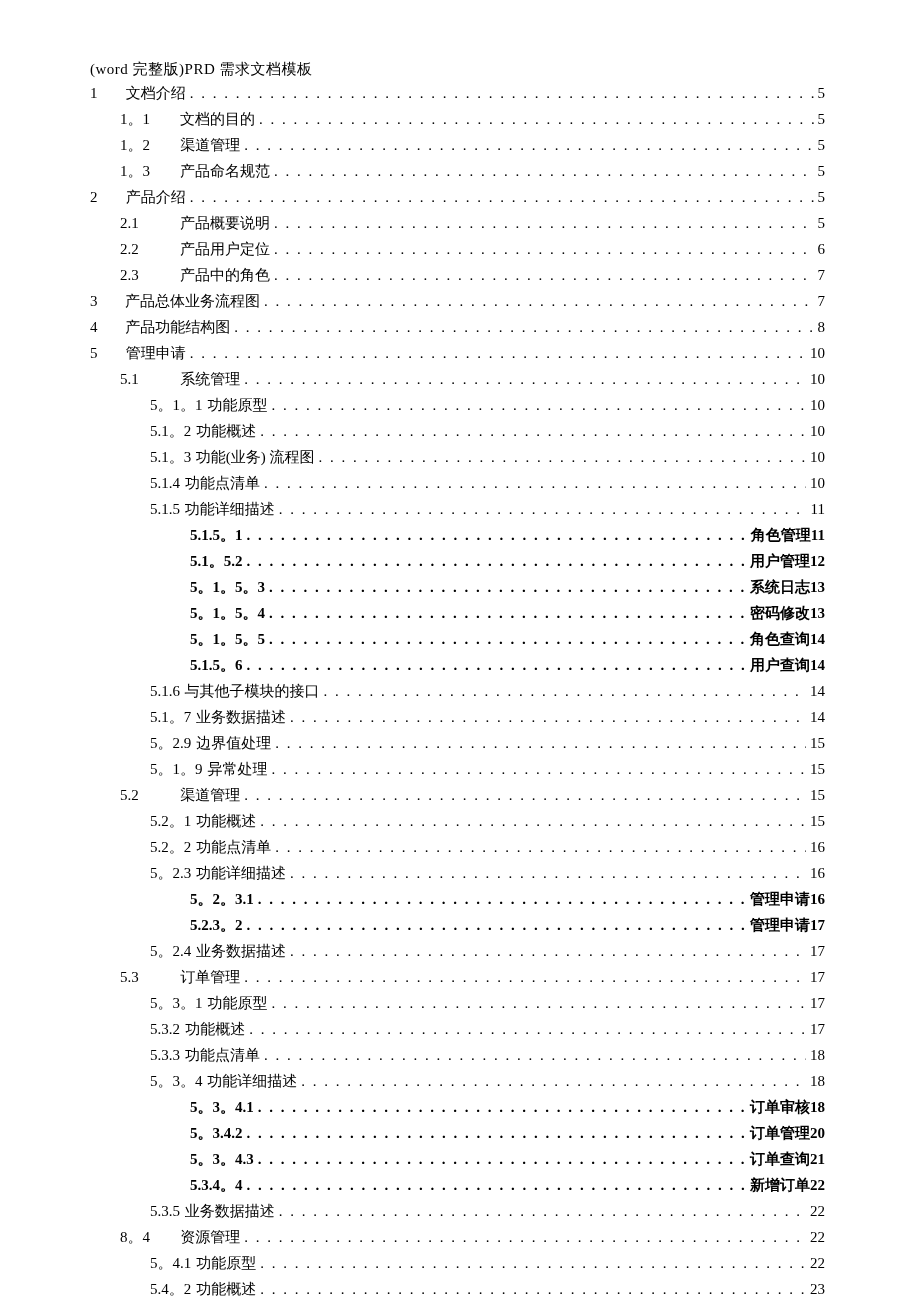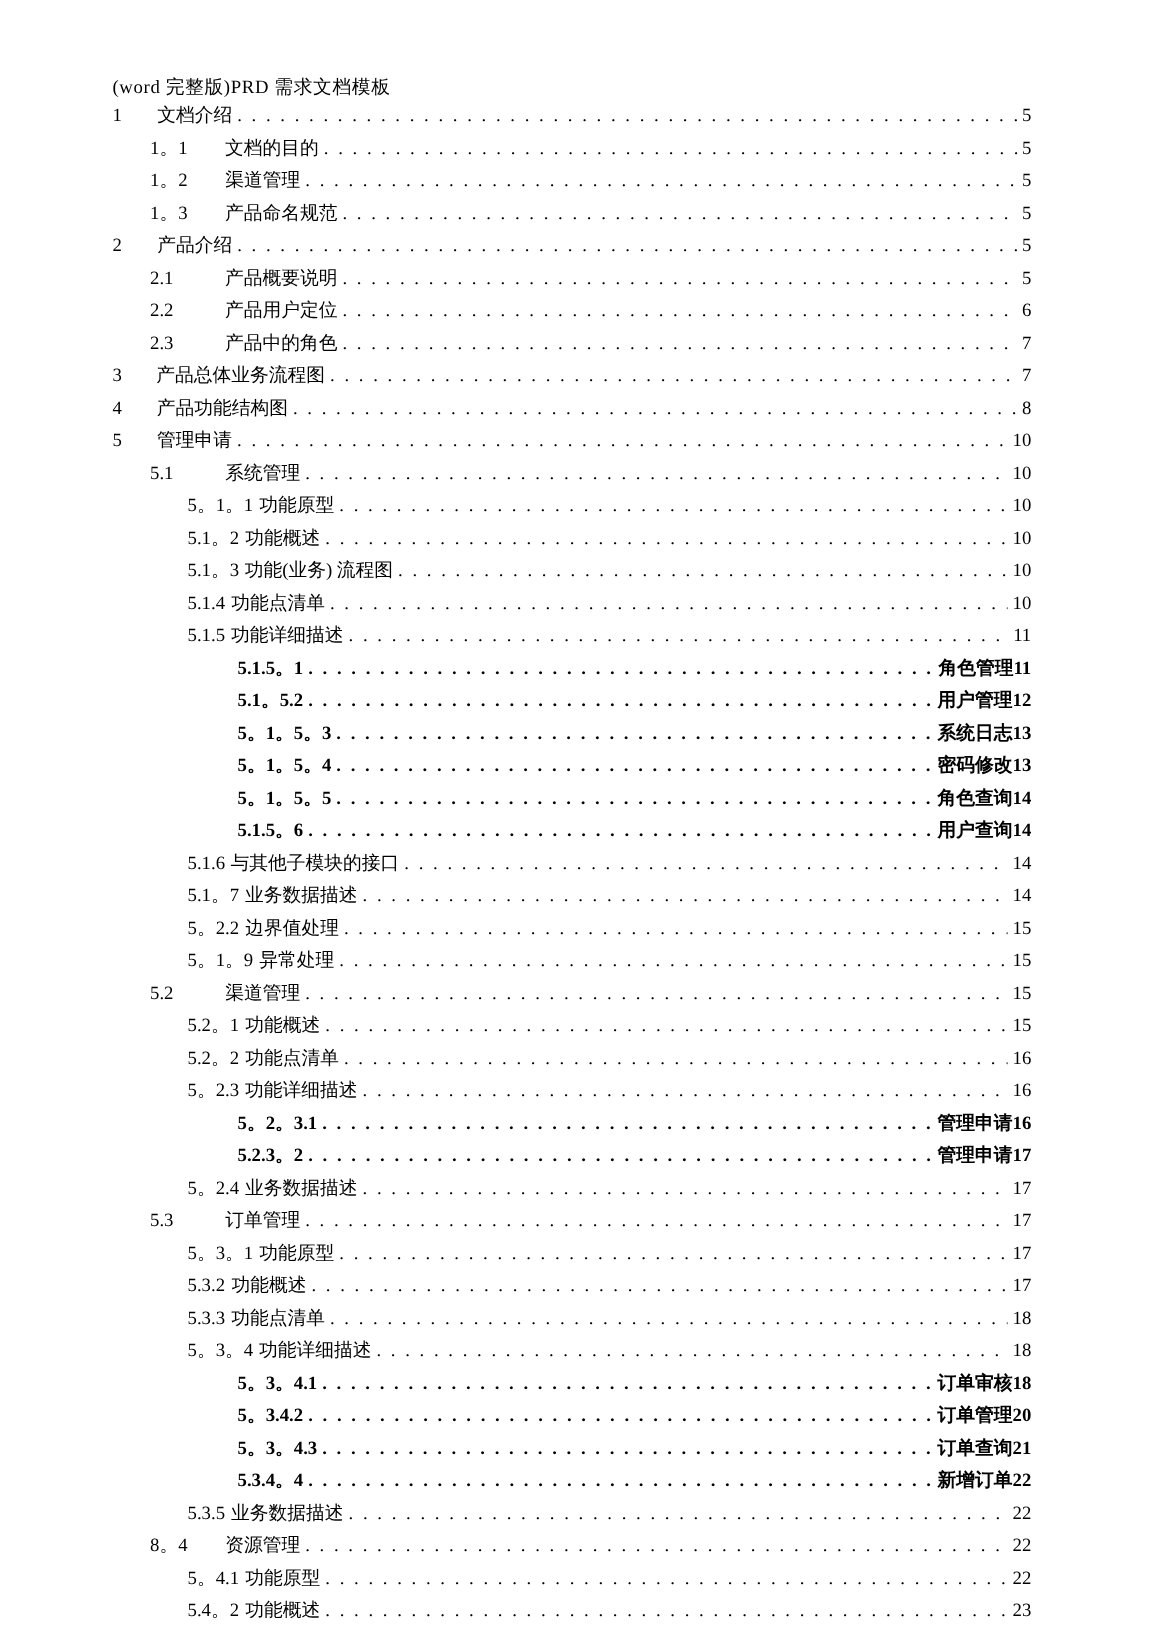--- a/index.html
+++ b/index.html
@@ -236,21 +236,21 @@
         <span class="pg">14</span>
       </div>
       <div class="row l3">
         <span class="num">5.1。7</span>
         <span class="gap"></span>
         <span class="ttl">业务数据描述</span>
         <span class="dots"></span>
         <span class="pg">14</span>
       </div>
       <div class="row l3">
-        <span class="num">5。2.2</span>
+        <span class="num">5。2.9</span>
         <span class="gap"></span>
         <span class="ttl">边界值处理</span>
         <span class="dots"></span>
         <span class="pg">15</span>
       </div>
       <div class="row l3">
         <span class="num">5。1。9</span>
         <span class="gap"></span>
         <span class="ttl">异常处理</span>
         <span class="dots"></span>

